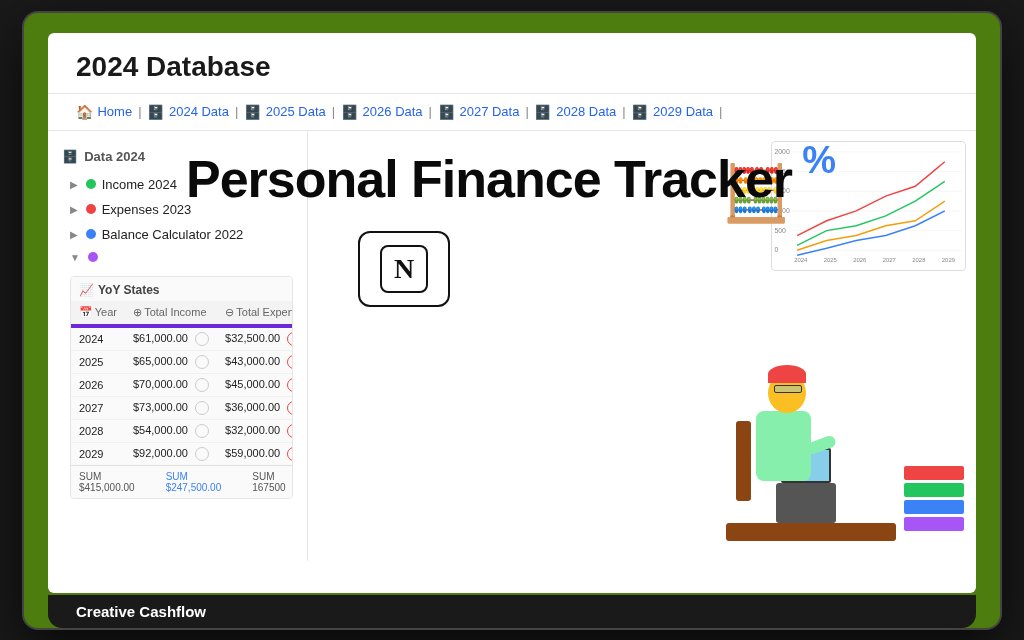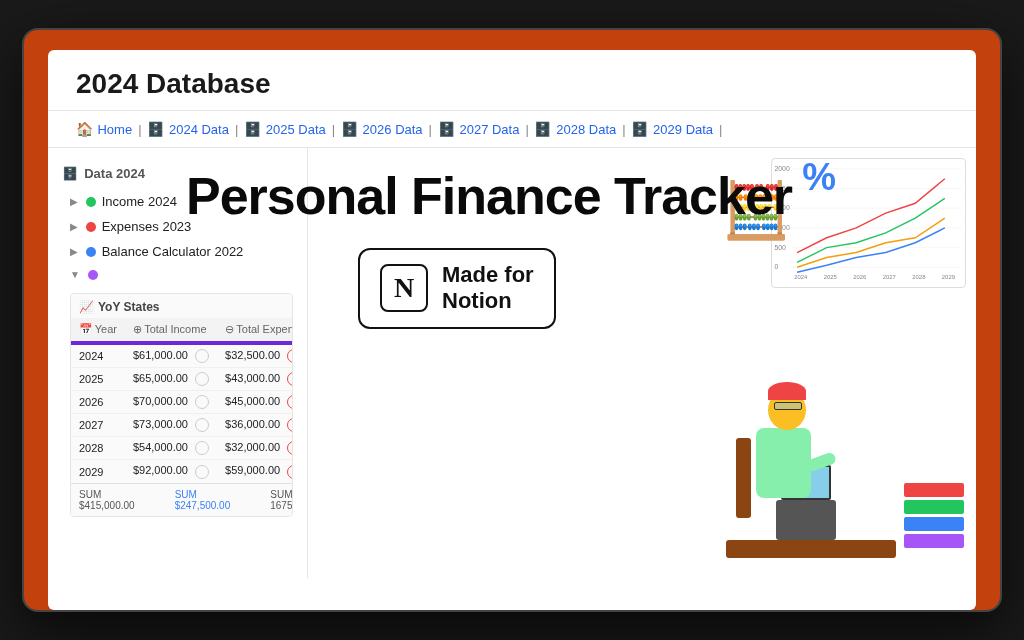--- a/index.html
+++ b/index.html
@@ -6,21 +6,21 @@
     body {
       background: #1a1a1a;
       display: flex;
       align-items: center;
       justify-content: center;
       min-height: 100vh;
       font-family: -apple-system, BlinkMacSystemFont, 'Segoe UI', sans-serif;
     }
     .laptop-frame {
       width: 980px;
-      background: #c2410c;
+      background: #4d7c0f;
       border-radius: 16px;
       padding: 20px 24px 0;
       box-shadow: 0 20px 60px rgba(0,0,0,0.7);
       border: 2px solid #444;
     }
     .screen {
       background: #fff;
       border-radius: 6px;
       overflow: hidden;
       min-height: 560px;
@@ -142,21 +142,21 @@
       font-size: 11px;
       color: #888;
       cursor: pointer;
     }
     .sum-row {
       padding: 5px 8px;
       font-size: 10px;
       color: #888;
       border-top: 1px solid #e0e0e0;
       display: flex;
-      gap: 40px;
+      gap: 31px;
     }
     .sum-item { color: #555; font-size: 10px; }
     .sum-highlight { color: #3b82f6; }
 
     
     .overlay-container {
       position: absolute;
       top: 0; left: 0; right: 0; bottom: 0;
       pointer-events: none;
       display: flex;
@@ -387,24 +387,20 @@
       </div>
 
       <div class="overlay-container">
 
         <div class="big-title-overlay">Personal Finance Tracker</div>
 
         <div class="notion-badge">
           <div class="notion-logo">
             <span>N</span>
           </div>
-          <div class="notion-text">
-            <div>Made for</div>
-            <div>Notion</div>
-          </div>
         </div>
 
         <div class="percent-text">%</div>
 
         <div class="calc-icon">🧮</div>
 
         <div style="position:absolute; right:10px; top:10px; width:195px; height:130px; background:#fff; border:1px solid #ddd; border-radius:4px; overflow:hidden;">
           <svg class="chart-svg" viewBox="0 0 195 130">
 
             <text x="2" y="12" font-size="7" fill="#888">2000</text>
@@ -461,13 +457,16 @@
           <div style="position:absolute;bottom:148px;left:48px;width:28px;height:8px;border:1.5px solid #333;border-radius:2px;background:rgba(135,206,235,0.4);"></div>
 
           <div style="position:absolute;bottom:40px;left:10px;width:15px;height:80px;background:#8B4513;border-radius:3px;"></div>
 
           <div style="position:absolute;bottom:90px;left:80px;width:30px;height:12px;background:#86efac;border-radius:6px;transform:rotate(-20deg);"></div>
         </div>
       </div>
     </div>
   </div>
 
+  <div class="bottom-bar">
+    <span class="bottom-title">Creative Cashflow</span>
+  </div>
 </div>
 
 </body></html>

